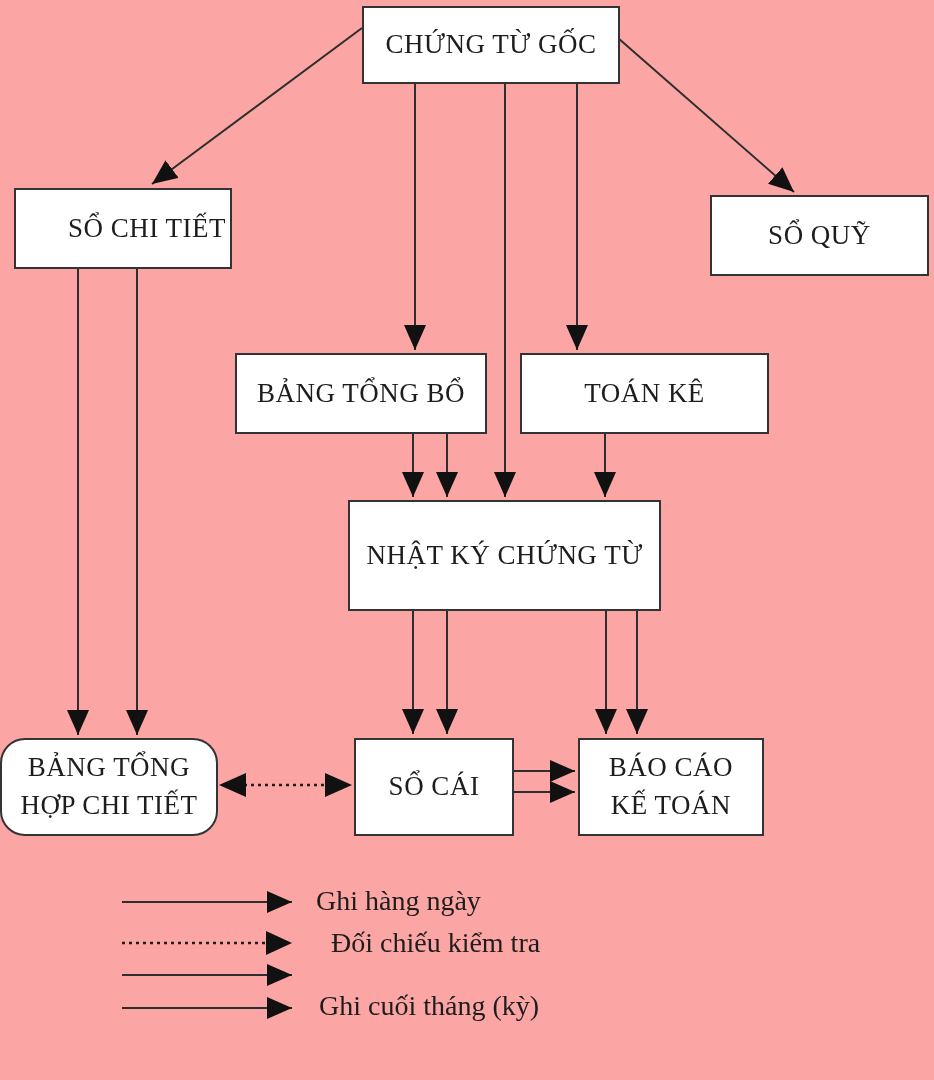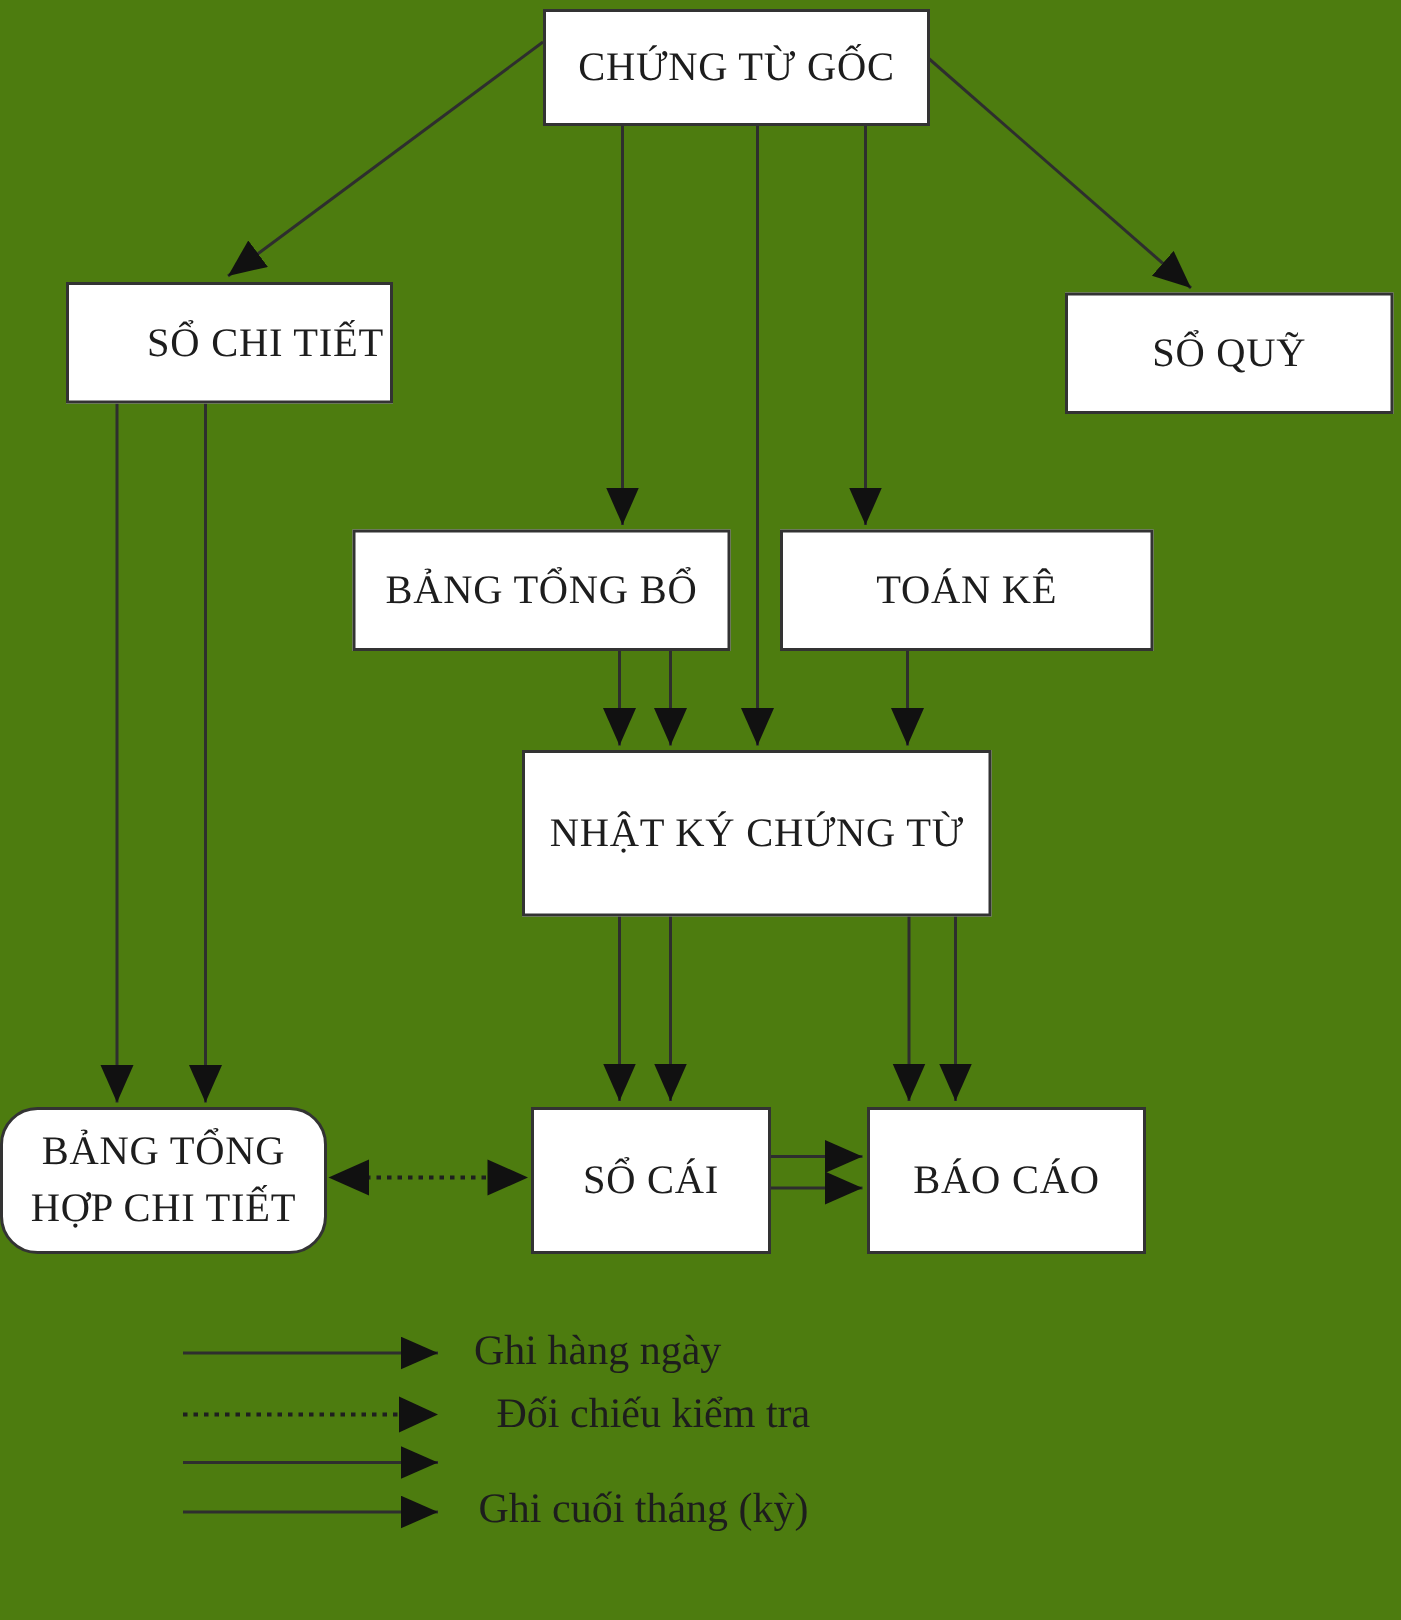--- a/index.html
+++ b/index.html
@@ -4,21 +4,21 @@
 <style>
   html, body {
     margin: 0;
     padding: 0;
     background: #ffffff;
   }
   #stage {
     position: relative;
     width: 934px;
     height: 1080px;
-    background: #4d7c0f;
+    background: #fca5a5;
     font-family: "Liberation Serif", "DejaVu Serif", serif;
     color: #1d1d1d;
     overflow: hidden;
   }
   #connectors {
     position: absolute;
     left: 0; top: 0;
     width: 934px; height: 1080px;
   }
   .box {
@@ -95,21 +95,21 @@
     <line class="conn-dot" x1="122" y1="943" x2="268" y2="943"></line>
     <polygon class="ah" points="292,943 266,931 266,955"></polygon>
     <line class="conn" x1="122" y1="975" x2="292" y2="975" marker-end="url(#ah)"></line>
     <line class="conn" x1="122" y1="1008" x2="292" y2="1008" marker-end="url(#ah)"></line>
   </svg>
 
   <div class="box" style="left:362px; top:6px; width:258px; height:78px;">
     <span>CHỨNG TỪ GỐC</span>
   </div>
 
-  <div class="box" style="left:44px; top:188px; width:218px; height:81px;padding-left:48px;">
+  <div class="box" style="left:14px; top:188px; width:218px; height:81px;padding-left:48px;">
     <span>SỔ CHI TIẾT</span>
   </div>
 
   <div class="box" style="left:710px; top:195px; width:219px; height:81px;">
     <span>SỔ QUỸ</span>
   </div>
 
   <div class="box" style="left:235px; top:353px; width:252px; height:81px;">
     <span>BẢNG TỔNG BỔ</span>
   </div>
@@ -126,19 +126,20 @@
     <span>BẢNG TỔNG</span>
     <span>HỢP CHI TIẾT</span>
   </div>
 
   <div class="box" style="left:354px; top:738px; width:160px; height:98px;">
     <span>SỔ CÁI</span>
   </div>
 
   <div class="box" style="left:578px; top:738px; width:186px; height:98px;">
     <span>BÁO CÁO</span>
+    <span>KẾ TOÁN</span>
   </div>
 
   <div class="legend-label" style="left:316px; top:902px;">Ghi hàng ngày</div>
   <div class="legend-label" style="left:331px; top:944px;">Đối chiếu kiểm tra</div>
   <div class="legend-label" style="left:319px; top:1007px;">Ghi cuối tháng (kỳ)</div>
 
 </div>
 
 </body></html>

